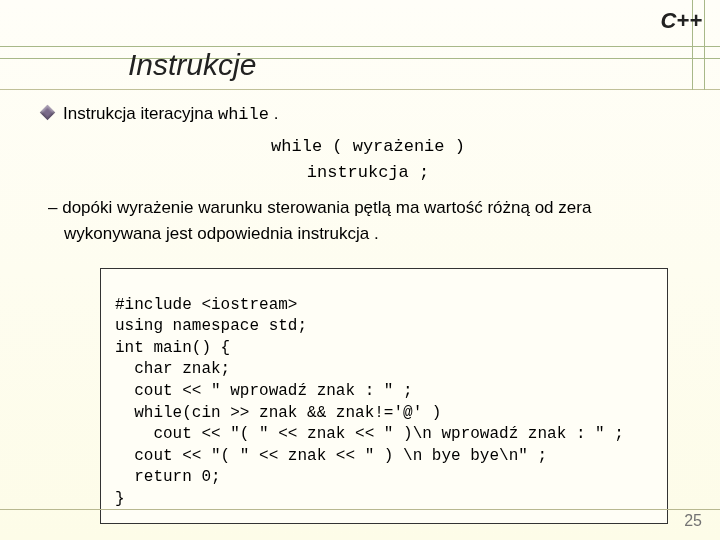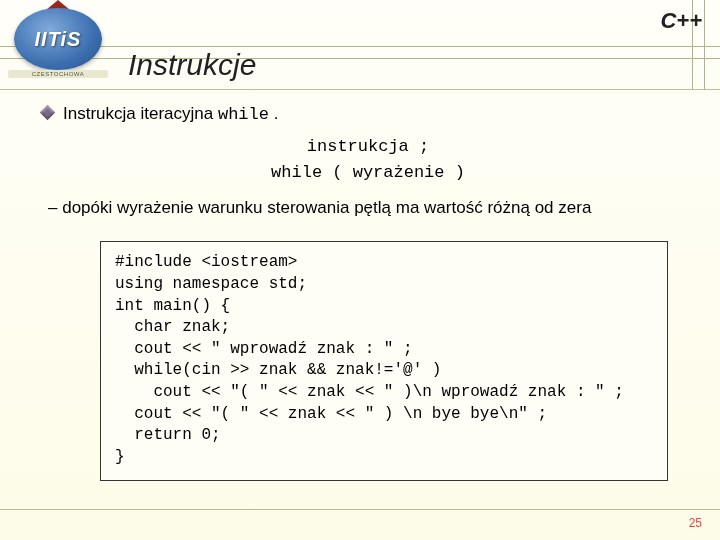--- a/index.html
+++ b/index.html
@@ -135,74 +135,68 @@
   .desc {
     margin-left: 4px;
     line-height: 1.55;
     margin-bottom: 20px;
   }
   .desc .dash { margin-left: -2px; }
   .code-box {
     margin: 0 22px 0 54px;
     border: 1.5px solid #333;
     background: #fffef6;
-    padding: 10px 14px 12px 14px;
+    padding: 26px 14px 12px 14px;
     font-family: "Courier New", monospace;
     font-size: 16px;
     line-height: 1.35;
     white-space: pre;
   }
   .pagenum {
     position: absolute;
     right: 18px;
     bottom: 10px;
-    font-size: 12px;
-    color: #ef4444;
+    font-size: 16px;
+    color: #737373;
   }
   .footer-line {
     position: absolute;
     left: 0; right: 0;
     bottom: 30px;
     height: 1px;
     background: #b8b890;
   }
 </style>
 </head>
 <body>
 
 <div class="header">
   <div class="hline" style="top:46px"></div>
   <div class="hline" style="top:58px"></div>
   <div class="vline" style="left:692px; height:90px"></div>
   <div class="vline" style="left:704px; height:90px"></div>
 
-  <div class="logo">
-    <div class="logo-top"></div>
-    <div class="logo-oval">
-      <span class="logo-text">IITiS</span>
-    </div>
-    <div class="logo-banner">CZESTOCHOWA</div>
-  </div>
 
   <div class="title">Instrukcje</div>
   <div class="lang">C++</div>
 </div>
 
 <div class="content">
   <div class="bullet-row">
     <span class="diamond"></span><span>Instrukcja iteracyjna </span><span class="mono">while</span><span> .</span>
   </div>
 
   <div class="syntax">
+    <div>while ( wyrażenie )</div>
     <div>instrukcja ;</div>
-    <div>while ( wyrażenie )</div>
   </div>
 
   <div class="desc">
     <span class="dash">– dopóki wyrażenie warunku sterowania pętlą ma wartość różną od zera</span><br>
+    <span style="margin-left:14px; display:inline-block">wykonywana jest odpowiednia instrukcja .</span>
   </div>
 
   <div class="code-box">#include &lt;iostream&gt;
 using namespace std;
 int main() {
   char znak;
   cout &lt;&lt; " wprowadź znak : " ;
   while(cin &gt;&gt; znak &amp;&amp; znak!='@' )
     cout &lt;&lt; "( " &lt;&lt; znak &lt;&lt; " )\n wprowadź znak : " ;
   cout &lt;&lt; "( " &lt;&lt; znak &lt;&lt; " ) \n bye bye\n" ;

